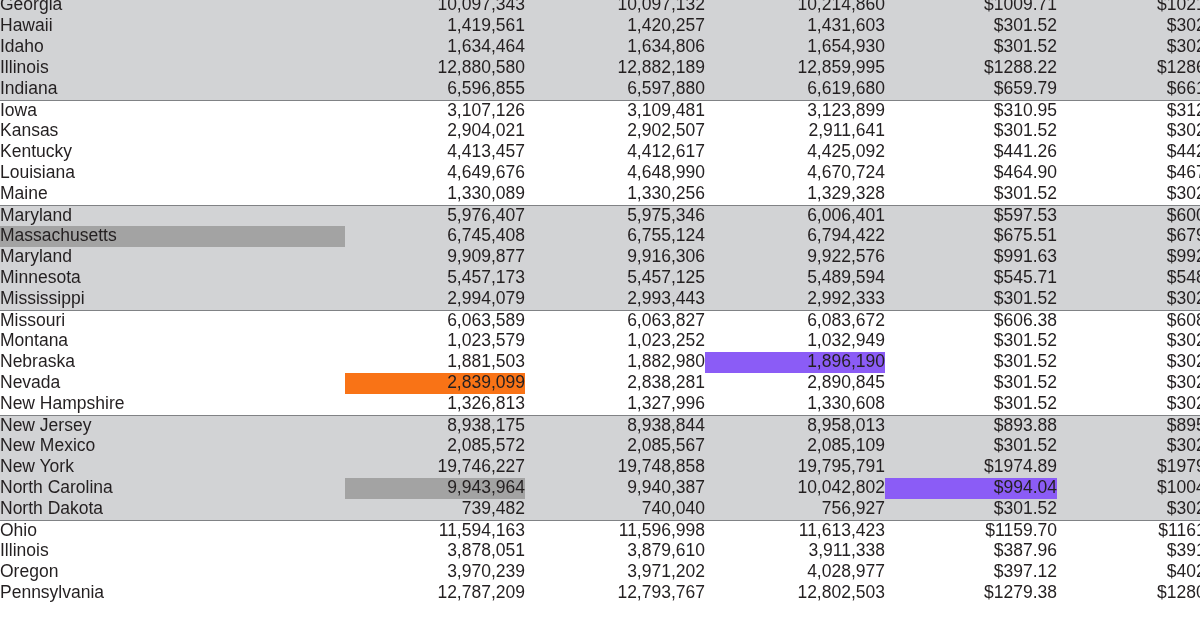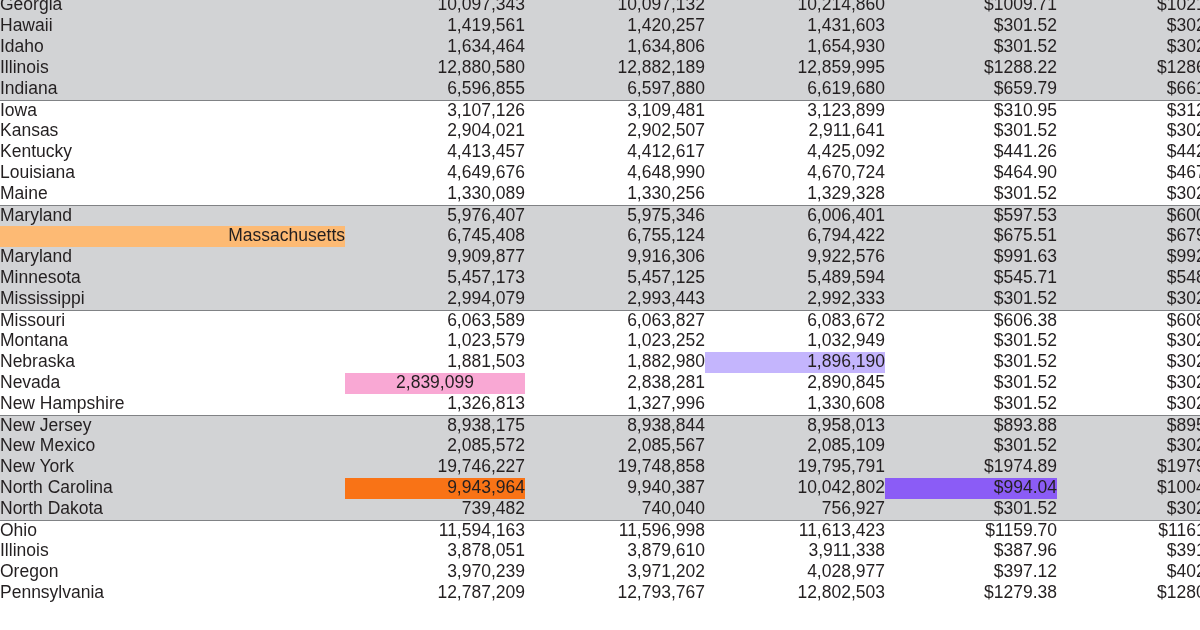--- a/index.html
+++ b/index.html
@@ -175,21 +175,21 @@
           </tr>
           <tr class="band-shaded">
             <td class="state" style="background: rgb(210, 211, 213);">Maryland</td>
             <td class="num" style="background: rgb(210, 211, 213);">5,976,407</td>
             <td class="num" style="background: rgb(210, 211, 213);">5,975,346</td>
             <td class="num" style="background: rgb(210, 211, 213);">6,006,401</td>
             <td class="num" style="background: rgb(210, 211, 213);">$597.53</td>
             <td class="num" style="background: rgb(210, 211, 213);">$600.64</td>
           </tr>
           <tr class="band-shaded">
-            <td class="state" style="background: #fdba74; text-align: right;">Massachusetts</td>
+            <td class="state" style="background: #a3a3a3;">Massachusetts</td>
             <td class="num" style="background: rgb(210, 211, 213);">6,745,408</td>
             <td class="num" style="background: rgb(210, 211, 213);">6,755,124</td>
             <td class="num" style="background: rgb(210, 211, 213);">6,794,422</td>
             <td class="num" style="background: rgb(210, 211, 213);">$675.51</td>
             <td class="num" style="background: rgb(210, 211, 213);">$679.44</td>
           </tr>
           <tr class="band-shaded">
             <td class="state" style="background: rgb(210, 211, 213);">Maryland</td>
             <td class="num" style="background: rgb(210, 211, 213);">9,909,877</td>
             <td class="num" style="background: rgb(210, 211, 213);">9,916,306</td>
@@ -226,27 +226,27 @@
             <td class="num" style="background: rgb(255, 255, 255);">1,023,579</td>
             <td class="num" style="background: rgb(255, 255, 255);">1,023,252</td>
             <td class="num" style="background: rgb(255, 255, 255);">1,032,949</td>
             <td class="num" style="background: rgb(255, 255, 255);">$301.52</td>
             <td class="num" style="background: rgb(255, 255, 255);">$302.88</td>
           </tr>
           <tr class="band-plain">
             <td class="state" style="background: rgb(255, 255, 255); margin-top: 41px;">Nebraska</td>
             <td class="num" style="background: rgb(255, 255, 255);">1,881,503</td>
             <td class="num" style="background: rgb(255, 255, 255);">1,882,980</td>
-            <td class="num" style="background: #c4b5fd;">1,896,190</td>
+            <td class="num" style="background: #8b5cf6;">1,896,190</td>
             <td class="num" style="background: rgb(255, 255, 255);">$301.52</td>
             <td class="num" style="background: rgb(255, 255, 255);">$302.88</td>
           </tr>
           <tr class="band-plain">
             <td class="state" style="background: rgb(255, 255, 255);">Nevada</td>
-            <td class="num" style="background: #f9a8d4; text-align: center;">2,839,099</td>
+            <td class="num" style="background: #f97316;">2,839,099</td>
             <td class="num" style="background: rgb(255, 255, 255);">2,838,281</td>
             <td class="num" style="background: rgb(255, 255, 255);">2,890,845</td>
             <td class="num" style="background: rgb(255, 255, 255);">$301.52</td>
             <td class="num" style="background: rgb(255, 255, 255);">$302.88</td>
           </tr>
           <tr class="band-plain group-end">
             <td class="state" style="background: rgb(255, 255, 255); border-bottom-color: rgb(128, 130, 133);">New Hampshire</td>
             <td class="num" style="background: rgb(255, 255, 255); border-bottom-color: rgb(128, 130, 133);">1,326,813</td>
             <td class="num" style="background: rgb(255, 255, 255); border-bottom-color: rgb(128, 130, 133);">1,327,996</td>
             <td class="num" style="background: rgb(255, 255, 255); border-bottom-color: rgb(128, 130, 133);">1,330,608</td>
@@ -272,21 +272,21 @@
           <tr class="band-shaded">
             <td class="state" style="background: rgb(210, 211, 213);">New York</td>
             <td class="num" style="background: rgb(210, 211, 213);">19,746,227</td>
             <td class="num" style="background: rgb(210, 211, 213);">19,748,858</td>
             <td class="num" style="background: rgb(210, 211, 213);">19,795,791</td>
             <td class="num" style="background: rgb(210, 211, 213);">$1974.89</td>
             <td class="num" style="background: rgb(210, 211, 213);">$1979.58</td>
           </tr>
           <tr class="band-shaded">
             <td class="state" style="background: rgb(210, 211, 213);">North Carolina</td>
-            <td class="num" style="background: #f97316;">9,943,964</td>
+            <td class="num" style="background: #a3a3a3;">9,943,964</td>
             <td class="num" style="background: rgb(210, 211, 213);">9,940,387</td>
             <td class="num" style="background: rgb(210, 211, 213);">10,042,802</td>
             <td class="num" style="background: #8b5cf6;">$994.04</td>
             <td class="num" style="background: rgb(210, 211, 213);">$1004.28</td>
           </tr>
           <tr class="band-shaded group-end">
             <td class="state" style="background: rgb(210, 211, 213); border-bottom-color: rgb(128, 130, 133);">North Dakota</td>
             <td class="num" style="background: rgb(210, 211, 213); border-bottom-color: rgb(128, 130, 133);">739,482</td>
             <td class="num" style="background: rgb(210, 211, 213); border-bottom-color: rgb(128, 130, 133);">740,040</td>
             <td class="num" style="background: rgb(210, 211, 213); border-bottom-color: rgb(128, 130, 133);">756,927</td>

